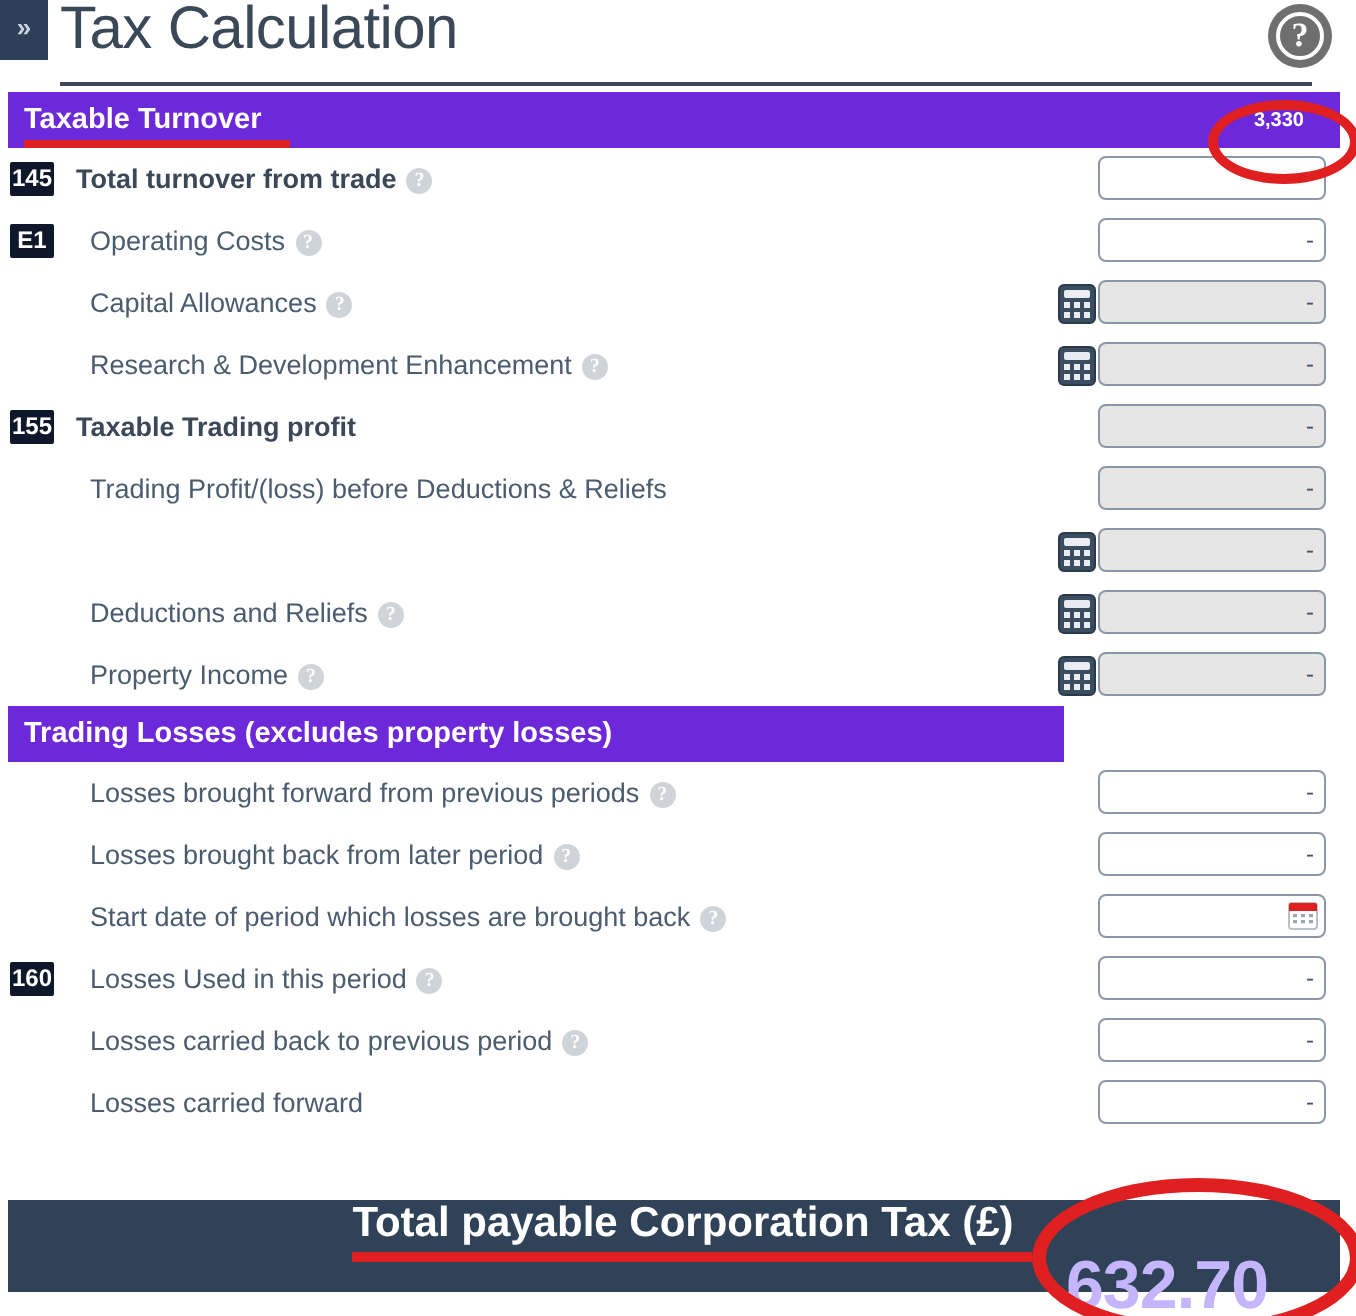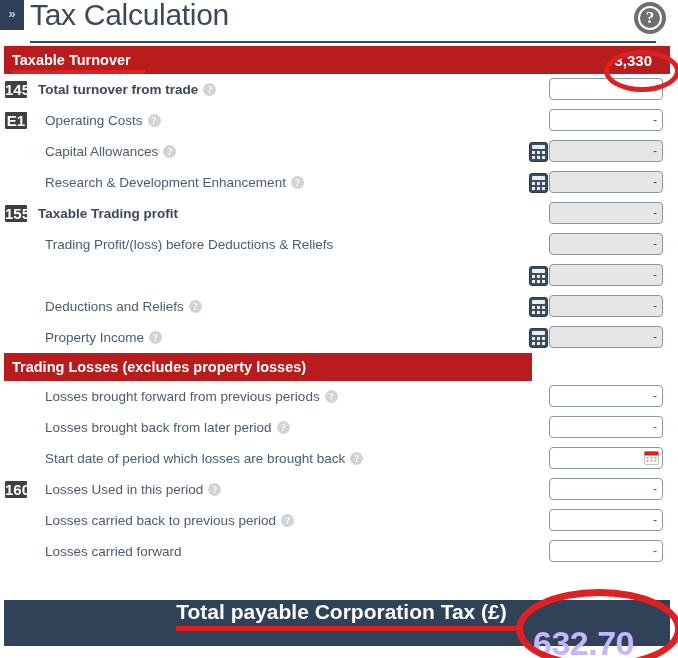--- a/index.html
+++ b/index.html
@@ -86,21 +86,21 @@
     text-align: center;
     color: #ffffff;
     font-size: 17px;
     font-weight: bold;
     font-family: "Liberation Serif", serif;
   }
 
   
   .section-bar {
     position: relative;
-    background: #b91c1c;
+    background: #6d28d9;
     height: 28px;
     margin: 0 0 0 4px;
     box-sizing: border-box;
     display: flex;
     align-items: center;
   }
   .section-bar .sec-label {
     color: #ffffff;
     font-size: 14.5px;
     font-weight: bold;
@@ -111,21 +111,21 @@
   .sec-underline {
     position: absolute;
     height: 4px;
     background: #e02020;
     bottom: 0px;
     left: 8px;
   }
   .section-bar .sec-value {
     margin-left: auto;
     color: #ffffff;
-    font-size: 15px;
+    font-size: 10px;
     font-weight: bold;
     padding-right: 18px;
     position: relative;
     z-index: 3;
   }
 
   
   .rows {
     position: relative;
   }
@@ -135,23 +135,23 @@
     display: flex;
     align-items: center;
   }
   .badge {
     position: absolute;
     left: 5px;
     width: 22px;
     height: 17px;
     line-height: 17px;
     text-align: center;
-    background: #404040;
-    color: #ffffff;
-    font-size: 15px;
+    background: #0f172a;
+    color: #ffffff;
+    font-size: 12px;
     font-weight: bold;
     border-radius: 1px;
   }
   .row-label {
     position: absolute;
     color: #4a5c6e;
     font-size: 13.5px;
     white-space: nowrap;
   }
   .row-label.indent { left: 45px; }

